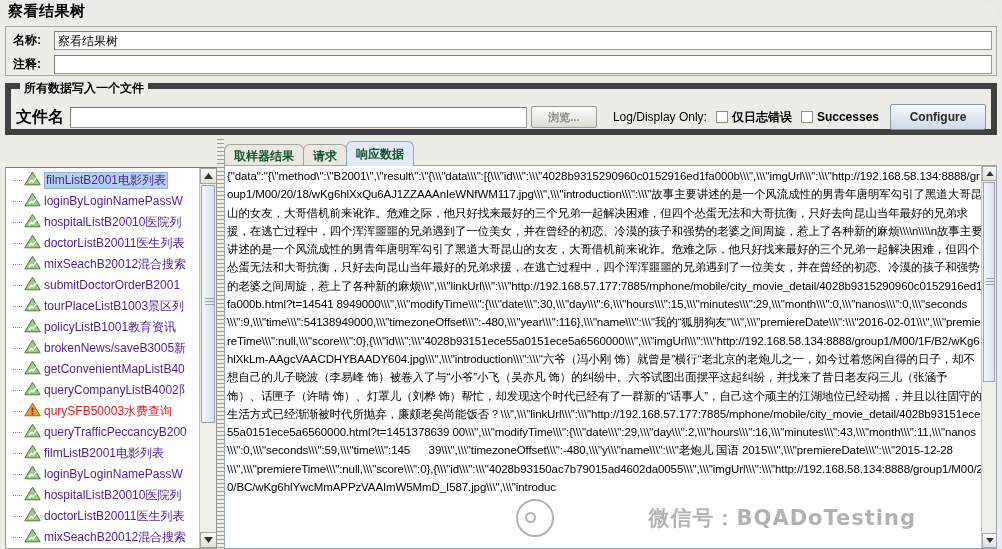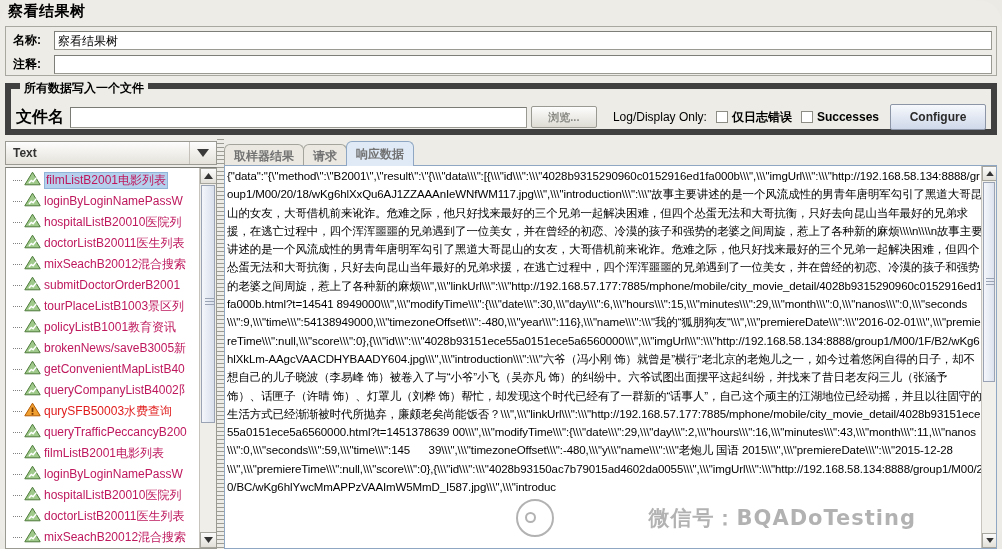--- a/index.html
+++ b/index.html
@@ -229,21 +229,21 @@
   }
   .tree-item .elbow {
     position: absolute;
     left: 7px; top: 10px;
     width: 9px;
     border-top: 1px dotted #808080;
   }
   .tree-ico { width: 17px; height: 15px; margin-right: 3px; flex: 0 0 auto; }
   .tree-label {
     font-size: 12px;
-    color: #be185d;
+    color: #4c1d95;
     line-height: 15px;
   }
   .tree-item.selected .tree-label {
     background: #b5d0ec;
     border: 1px solid #8fb4d8;
     padding: 0 1px;
     margin: -1px 0;
   }
   .tree-item.error .tree-label { color: #e01b1b; }
 
@@ -303,21 +303,21 @@
     height: 25px;
     display: flex;
     align-items: flex-end;
   }
   .tab {
     height: 22px;
     line-height: 22px;
     padding: 0 9px;
     font-size: 12px;
     font-weight: bold;
-    color: #737373;
+    color: #14532d;
     background: #eae8e1;
     border: 1px solid #a4a49c;
     border-bottom: none;
     border-top-left-radius: 6px;
     border-top-right-radius: 6px;
     margin-right: -1px;
     box-sizing: border-box;
     white-space: nowrap;
     cursor: default;
   }
@@ -452,28 +452,20 @@
 
       <div class="chk-wrap">
         <span class="chk"></span>
         <span class="chk-label">Successes</span>
       </div>
 
       <div class="btn btn-configure">Configure</div>
     </div>
   </div>
 
-  <div class="combo">
-    <div class="combo-text">Text</div>
-    <div class="combo-arrow">
-      <svg width="12" height="8" viewBox="0 0 12 8">
-          <polygon points="0,0 12,0 6,8" fill="#3a3a3a"></polygon>
-        </svg>
-    </div>
-  </div>
 
   <div class="tree-panel">
     <div class="tree-list" id="tree-list">
         <div class="tree-item selected">
           <span class="elbow"></span>
           <span><svg class="tree-ico" viewBox="0 0 17 15">
               <polygon points="8.5,1.2 16.2,13.8 0.8,13.8" fill="#9ec98a" stroke="#4d7a3a" stroke-width="1"></polygon>
               <path d="M5 12 L7.3 9.4 L9.2 10.8 L12.4 6.6" stroke="#ffffff" stroke-width="1.5" fill="none"></path>
             </svg></span>
           <span class="tree-label">filmListB2001电影列表</span>

